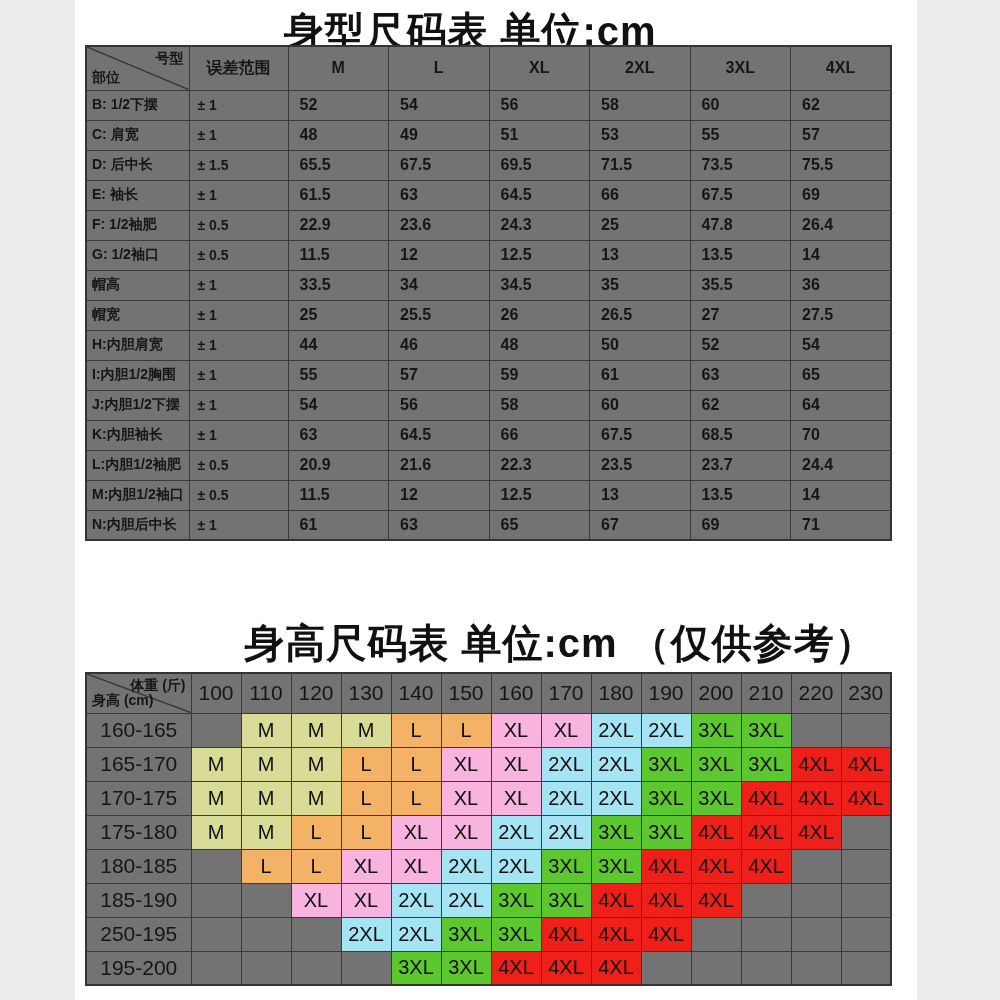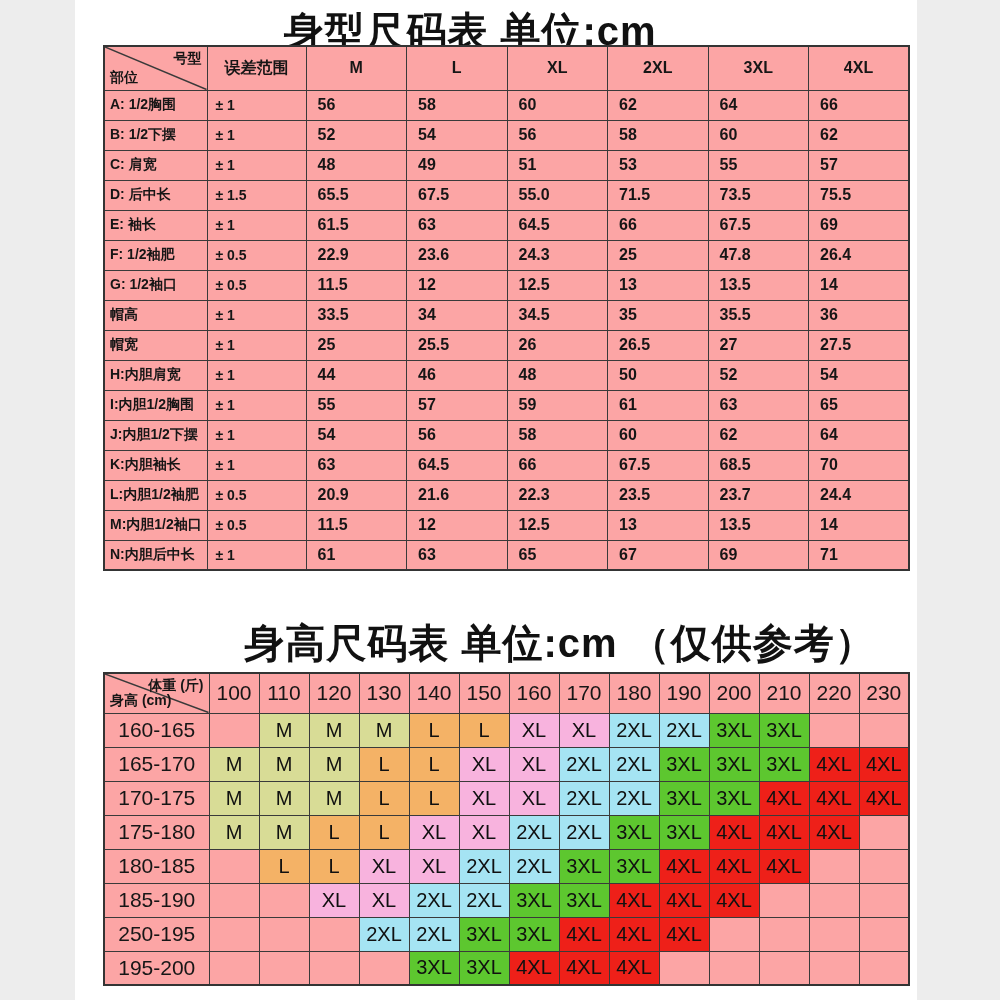--- a/index.html
+++ b/index.html
@@ -25,25 +25,25 @@
     font-weight: 700;
     color: #111;
     white-space: nowrap;
     letter-spacing: 1px;
   }
   .t1 { top: 4px; margin-left: -26px; }
   .t2 { top: 616px; margin-left: 64px; }
 
   table {
     position: absolute;
-    left: 28px;
+    left: 10px;
     width: 807px;
     border-collapse: collapse;
     table-layout: fixed;
-    background: #fca5a5;
+    background: #737373;
     border: 2px solid #343434;
   }
   th, td { border: 1.5px solid #3a3a3a; overflow: hidden; }
 
   
   .size-table { top: 45px; }
   .size-table thead tr { height: 44px; }
   .size-table tbody tr { height: 30px; }
   .size-table th { font-size: 16px; font-weight: 700; text-align: center; }
   .size-table td.lbl { font-size: 14px; font-weight: 700; text-align: left; padding-left: 5px; white-space: nowrap; }
@@ -89,30 +89,20 @@
       <th>M</th>
           <th>L</th>
           <th>XL</th>
           <th>2XL</th>
           <th>3XL</th>
           <th>4XL</th>
         </tr>
     </thead>
     <tbody id="size-table-body">
         <tr>
-          <td class="lbl">A:  1/2胸围</td>
-          <td class="tol">± 1</td>
-          <td class="val">56</td>
-          <td class="val">58</td>
-          <td class="val">60</td>
-          <td class="val">62</td>
-          <td class="val">64</td>
-          <td class="val">66</td>
-        </tr>
-        <tr>
           <td class="lbl">B:  1/2下摆</td>
           <td class="tol">± 1</td>
           <td class="val">52</td>
           <td class="val">54</td>
           <td class="val">56</td>
           <td class="val">58</td>
           <td class="val">60</td>
           <td class="val">62</td>
         </tr>
         <tr>
@@ -123,21 +113,21 @@
           <td class="val">51</td>
           <td class="val">53</td>
           <td class="val">55</td>
           <td class="val">57</td>
         </tr>
         <tr>
           <td class="lbl">D:  后中长</td>
           <td class="tol">± 1.5</td>
           <td class="val">65.5</td>
           <td class="val">67.5</td>
-          <td class="val">55.0</td>
+          <td class="val">69.5</td>
           <td class="val">71.5</td>
           <td class="val">73.5</td>
           <td class="val">75.5</td>
         </tr>
         <tr>
           <td class="lbl">E:  袖长</td>
           <td class="tol">± 1</td>
           <td class="val">61.5</td>
           <td class="val">63</td>
           <td class="val">64.5</td>

